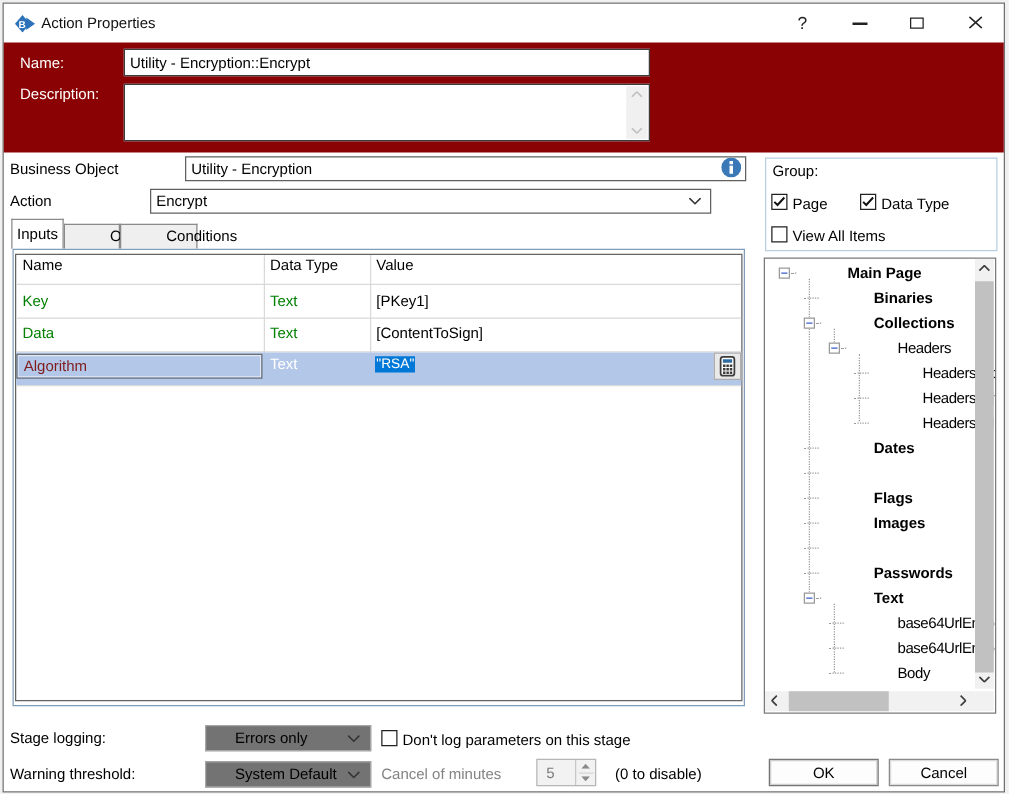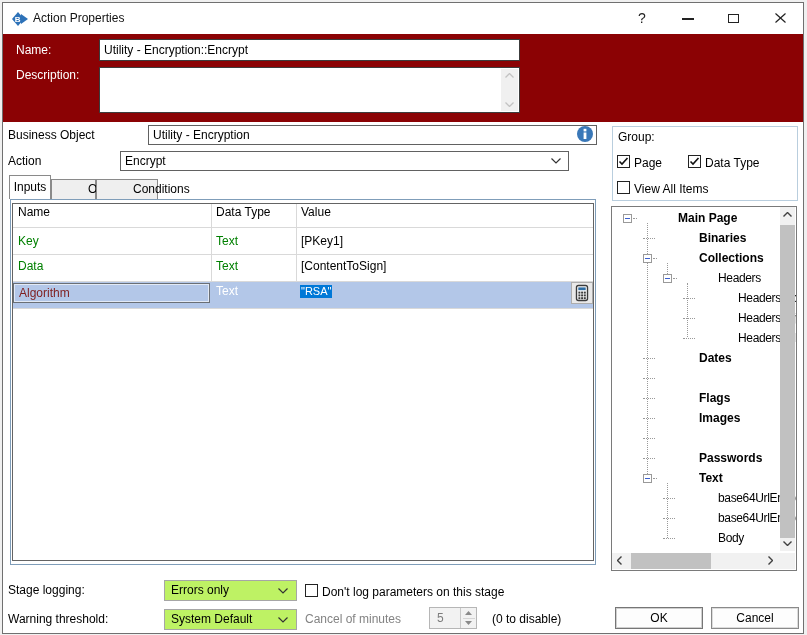--- a/index.html
+++ b/index.html
@@ -11,21 +11,21 @@
   #titletext{left:33px;top:3px;height:31px;line-height:31px;font-size:12px;color:#111;}
   .cap{top:3px;height:31px;line-height:31px;text-align:center;width:30px;color:#222;font-size:13px;}
   
   #band{left:3px;top:34px;width:800px;height:88px;background:#8b0204;}
   .wlabel{color:#fff;font-size:12px;height:20px;line-height:20px;}
   #nameinput{left:99px;top:39px;width:421px;height:22px;background:#fff;border:1px solid #3c3c3c;line-height:20px;padding-left:4px;font-size:12px;}
   #descbox{left:99px;top:67px;width:421px;height:46px;background:#fff;border:1px solid #3c3c3c;}
   #descsb{position:absolute;right:1px;top:1px;width:17px;height:42px;background:#f0f0f0;}
   
   .combo{background:#fff;border:1px solid #616161;line-height:18px;padding-left:4px;font-size:12px;}
-  .combogray{background:#bef264;border:1px solid #a6a6a6;line-height:19px;padding-left:6px;font-size:12px;}
+  .combogray{background:#737373;border:1px solid #a6a6a6;line-height:19px;padding-left:23px;font-size:12px;}
   
   .tab{top:179px;height:20px;background:#efefef;border:1px solid #8a8a8a;border-bottom:none;text-align:right;font-size:12px;line-height:19px;padding-left:36px;}
   #tabactive{left:9px;top:175px;width:42px;height:24px;background:#fff;border:1px solid #8a8a8a;border-bottom:none;text-align:center;line-height:22px;font-size:12px;}
   
   #tblouter{left:10px;top:199px;width:586px;height:366px;border:1px solid #7f9db9;background:#fff;}
   #tblinner{position:absolute;left:1px;top:3px;width:582px;height:358px;border:1px solid #646464;background:#fff;}
   .gridv{position:absolute;top:0;width:1px;height:104px;background:#d9d9d9;}
   .gridh{position:absolute;left:0;width:100%;height:1px;background:#d9d9d9;}
   .cell{position:absolute;font-size:12px;line-height:14px;height:14px;white-space:nowrap;}
   .green{color:#008000;}

